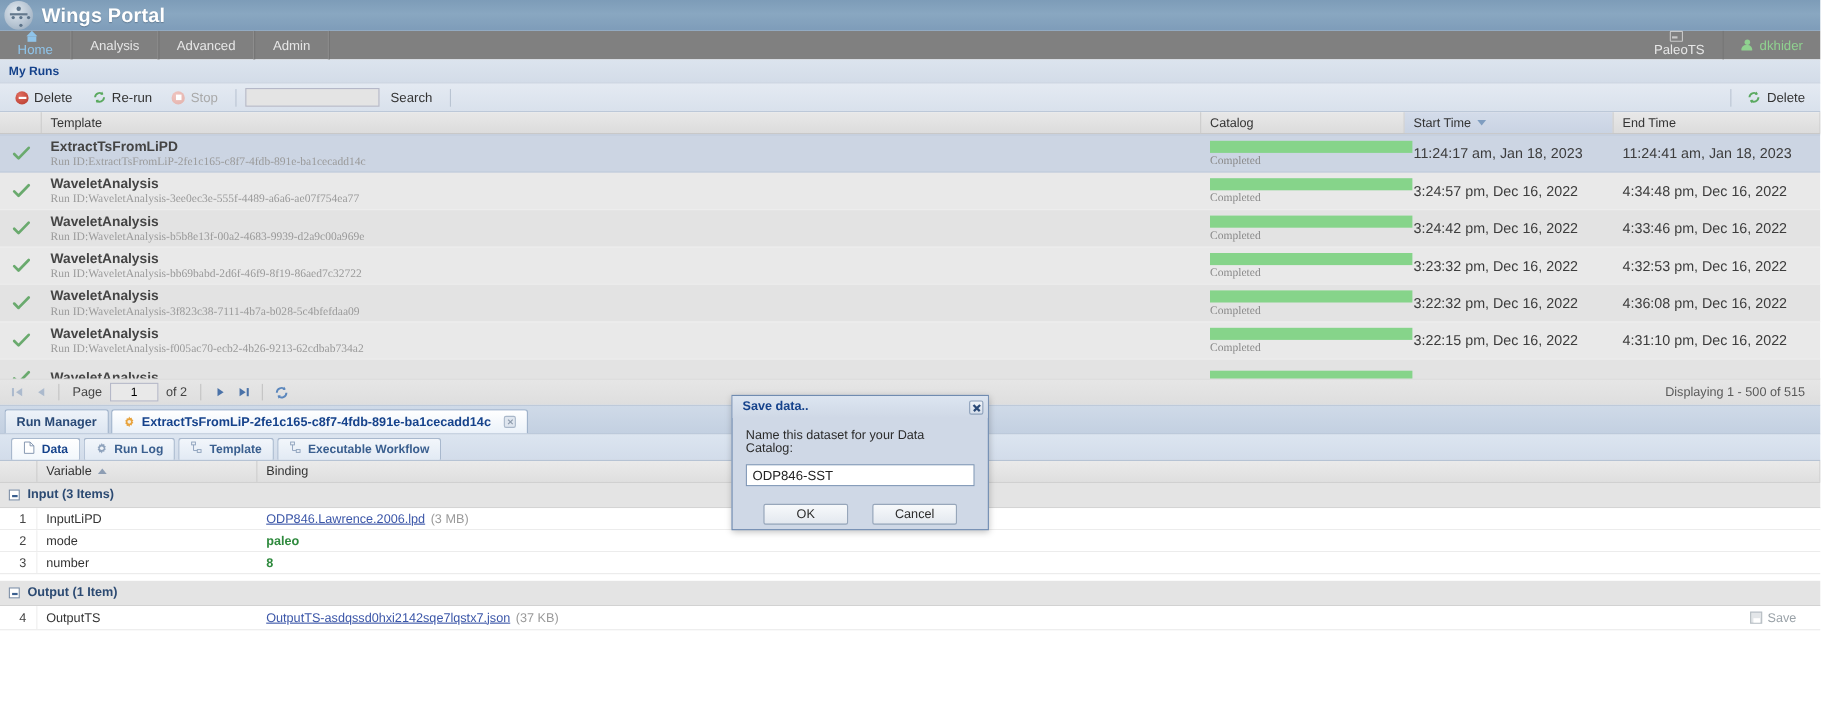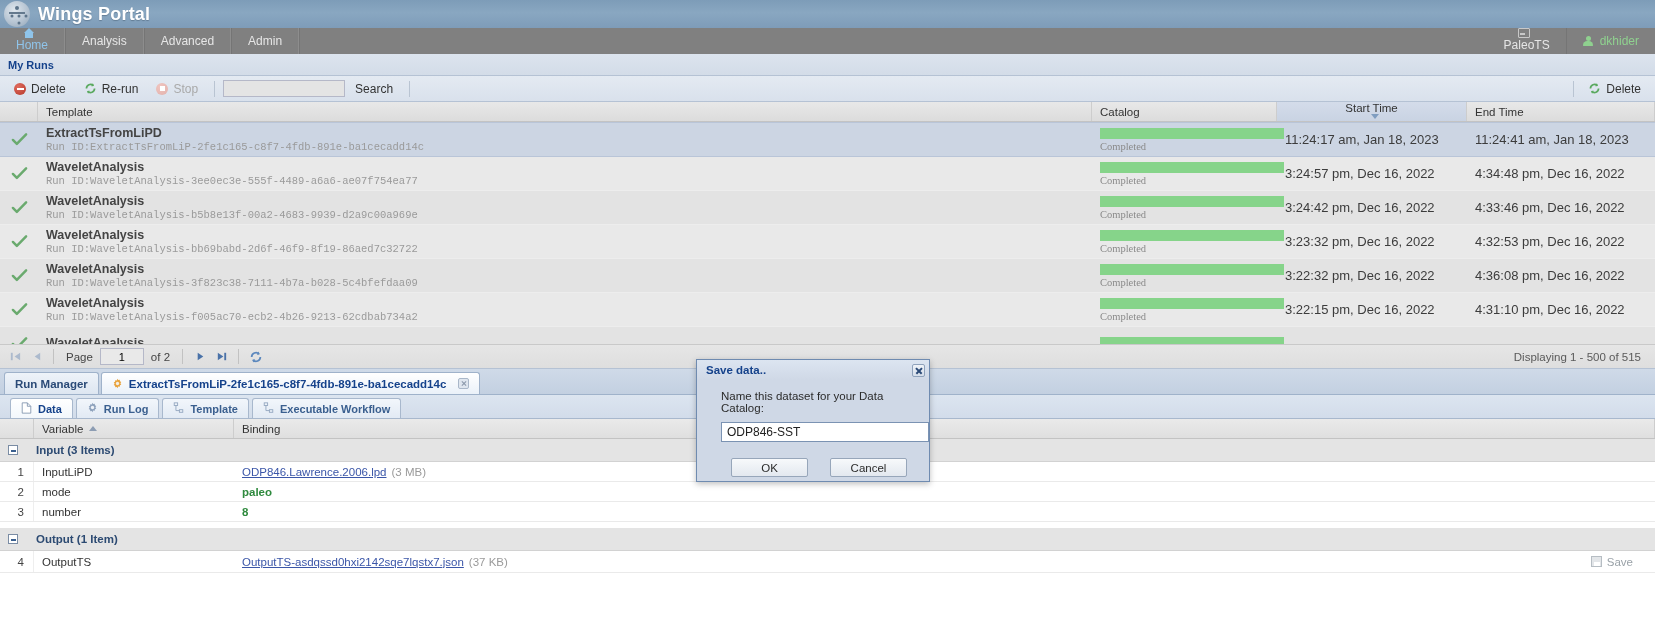--- a/index.html
+++ b/index.html
@@ -178,37 +178,37 @@
   .gh { display:flex; align-items:center; padding: 0 8px; border-right: 1px solid #cdcdcd; position:relative;}
   .gh.sorted { background: linear-gradient(to bottom,#d4dcea 0%, #c9d3e3 100%); }
   .sort-caret {
     margin-left: 6px; width:0;height:0;
     border-left:4px solid transparent;border-right:4px solid transparent;
     border-top:5px solid #7f9dc0;
   }
   .col-check { width: 38px; }
   .col-template { flex: 1; }
   .col-progress { width: 185px; }
-  .col-start { width: 190px; flex-direction: column; }
+  .col-start { width: 190px; }
   .col-end { width: 188px; }
   .grow {
     display:flex; height: 34px; align-items: stretch;
     border-bottom: 1px solid #ededed;
     background: #e9e9e9;
   }
   .grow.alt { background: #e3e3e3; }
   .grow.selected { background: #ccd5e3; border-bottom-color:#b9c5d8; border-top:1px solid #b9c5d8; height:35px; }
   .cell { display:flex; flex-direction:column; justify-content:center; padding: 0 8px; overflow:hidden;}
   .cell.check { align-items:center; justify-content:center; padding:0; }
   .chk {
     width:17px;height:17px;position:relative;
   }
   .chk svg{display:block;}
   .tpl-name { font-weight: bold; font-size: 12.5px; color:#444; line-height:14px; }
-  .tpl-id { font-family:Liberation Mono, monospace; font-size:10.5px; color:#9a9a9a; line-height:13px; margin-top:1px; }
+  .tpl-id { font-family:Liberation Serif, serif; font-size:10.5px; color:#9a9a9a; line-height:13px; margin-top:1px; }
   .progress-wrap { display:flex; flex-direction:column; justify-content:center; padding-left:8px; }
   .pbar { width: 184px; height: 11px; background:#86d48a; }
   .pbar-label { font-family:"Liberation Serif", serif; font-size:10.5px; color:#8a8a8a; margin-top:2px; }
   .time { font-size: 13px; color:#3c3c3c; }
   .grid-clip { height: 222px; overflow: hidden; position:relative; }
 
   
   .pager {
     height: 25px;
     background: linear-gradient(to bottom,#e6e6e6 0%, #dedede 100%);
@@ -278,21 +278,21 @@
   
   .dt-head {
     height:20px;background:linear-gradient(to bottom,#eaeaea 0%,#dfdfdf 100%);
     border-bottom:1px solid #c3c3c3;display:flex;font-size:11.5px;color:#333;
   }
   .dth{display:flex;align-items:center;padding:0 8px;border-right:1px solid #cdcdcd;}
   .dc-num{width:34px;}
   .dc-var{width:200px;}
   .dc-bind{flex:1;text-align:center;}
   .group-row{
-    height:23px;display:flex;align-items:center;padding-left:8px;gap:18px;
+    height:23px;display:flex;align-items:center;padding-left:8px;gap:7px;
     background:#e4e4e4;border-bottom:1px solid #d2d2d2;
     font-weight:bold;color:#2c4a72;font-size:11.5px;
   }
   .collapse-box{
     width:10px;height:10px;border:1px solid #7a8ca4;background:#fff;position:relative;flex:none;
   }
   .collapse-box::after{content:"";position:absolute;left:1.5px;top:4px;width:5px;height:1.5px;background:#3a5f8f;}
   .drow{height:20px;display:flex;align-items:stretch;border-bottom:1px solid #eaeaea;background:#fff;}
   .dcell{display:flex;align-items:center;padding:0 8px;overflow:hidden;font-size:11.5px;color:#333;}
   .dcell.num{width:34px;justify-content:flex-end;padding-right:9px;color:#444;border-right:1px solid #eee;}
@@ -300,21 +300,21 @@
   .dcell.bind{flex:1;gap:5px;}
   .dlink{color:#3b56a8;text-decoration:underline;cursor:pointer;}
   .dsize{color:#9a9a9a;}
   .dval{color:#2f8a3e;font-weight:bold;}
   .save-btn{
     display:flex;align-items:center;gap:5px;color:#9aa2a8;margin-left:auto;margin-right:14px;font-size:11.5px;
   }
   .save-ico{width:11px;height:11px;border:1px solid #b6bdc3;background:#e3e6e9;position:relative;flex:none;}
   .save-ico::after{content:"";position:absolute;left:2px;top:5px;width:6px;height:4px;background:#fff;}
   .modal {
-    position:absolute; left:696px; top:359px; width:234px; height:123px;
+    position:absolute; left:665px; top:359px; width:234px; height:123px;
     background:#cfd8e6;
     border:1px solid #6f8bb0;
     box-shadow: 0 2px 6px rgba(0,0,0,.25);
     font-size:11.5px;
   }
   .modal-head {
     height:20px; display:flex;align-items:center;
     padding-left:9px; padding-right:4px;
     color:#15428b; font-weight:bold; font-size:11.5px;
     background: linear-gradient(to bottom,#dce5f1 0%, #cfd8e6 100%);
@@ -323,21 +323,21 @@
     margin-left:auto; width:13px;height:13px;
     border:1px solid #8fa2bb; border-radius:2px;
     background: linear-gradient(to bottom,#eff3f8,#d6dfeb);
     position:relative; cursor:pointer;
   }
   .modal-close::before,.modal-close::after{
     content:"";position:absolute;left:1.5px;top:5px;width:8px;height:1.5px;background:#2b4a77;
   }
   .modal-close::before{transform:rotate(45deg);}
   .modal-close::after{transform:rotate(-45deg);}
-  .modal-body{ padding: 10px 12px 0 12px; margin-left: 12px; }
+  .modal-body{ padding: 10px 12px 0 12px; }
   .modal-label{ color:#2b2b2b; font-size:11.5px; margin-bottom:8px; }
   .modal-input{
     width:208px;height:20px;border:1px solid #7b93b3;background:#fff;
     font-family:"Liberation Sans",sans-serif;font-size:12px;padding:0 5px;outline:none;color:#222;
   }
   .modal-foot{ display:flex; justify-content:center; gap:22px; margin-top:16px; }
   .mbtn{
     width:77px;height:19px;display:flex;align-items:center;justify-content:center;
     border:1px solid #97a6ba;border-radius:2px;
     background:linear-gradient(to bottom,#f7f9fb 0%,#e3e8ef 100%);

